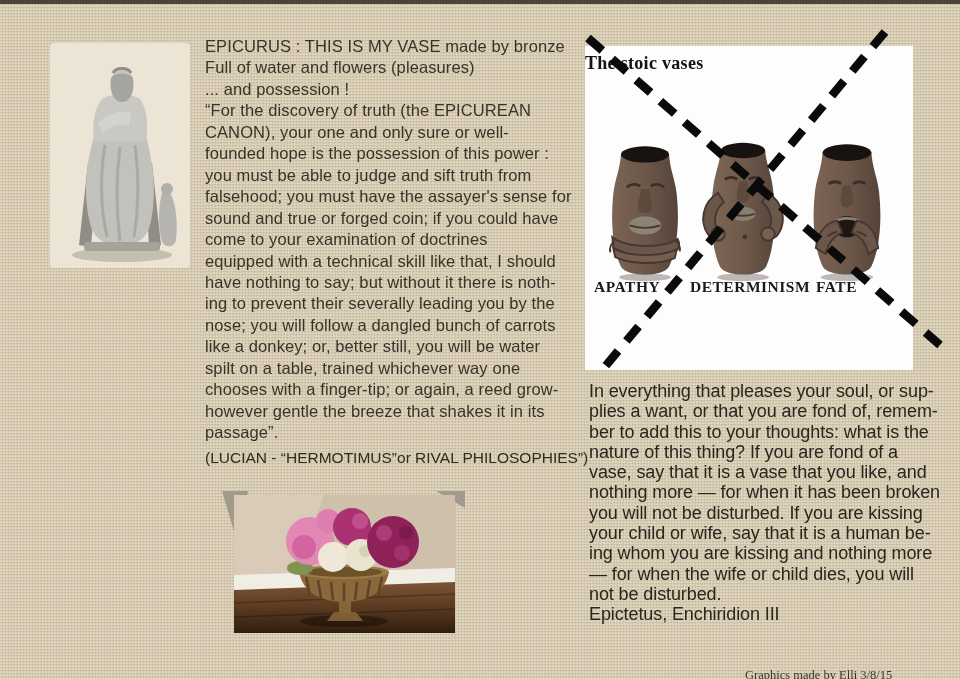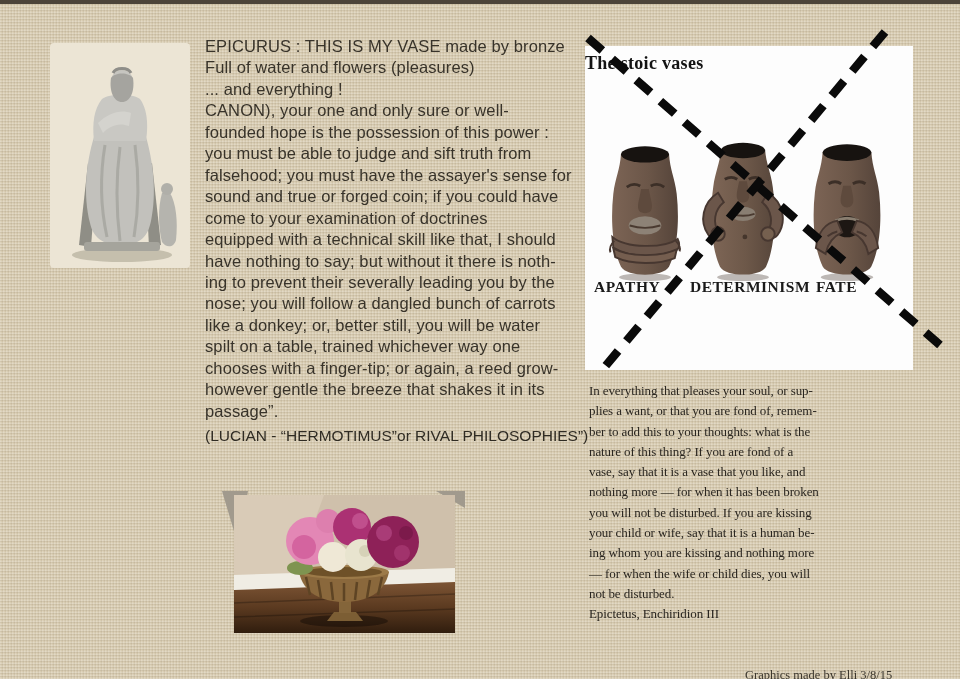--- a/index.html
+++ b/index.html
@@ -31,21 +31,21 @@
   .v2{left:110px;top:90px;}
   .v3{left:212px;top:93px;}
   .vase-label{position:absolute;top:232px;font-family:"Liberation Serif", serif;font-weight:bold;
     font-size:15.5px;color:#1a1a1a;letter-spacing:.5px;white-space:nowrap;}
   .lb1{left:9px;text-align:right;} .lb2{left:105px;text-align:center;} .lb3{left:231px;}
 
   .cross{position:absolute;left:575px;top:22px;width:380px;height:365px;pointer-events:none;}
 
   
   .epictetus{position:absolute;left:589px;top:381px;width:330px;color:#29251f;}
-  .epictetus .ln2{white-space:nowrap;font-family:Liberation Serif, serif;font-size:13px;line-height:20.3px;letter-spacing:-.1px;}
+  .epictetus .ln2{white-space:nowrap;font-family:Liberation Sans, sans-serif;font-size:18px;line-height:20.3px;letter-spacing:-.1px;}
 
   .credit{position:absolute;left:745px;top:668px;font-family:"Liberation Serif", serif;
     font-size:12.5px;color:#3a352c;white-space:nowrap;}
 
   
   .shadow-tri{position:absolute;background:#a19a8d;}
   .sh-left{left:222px;top:491px;width:26px;height:54px;clip-path:polygon(0 0,100% 0,62% 100%);}
   .sh-right{left:436px;top:491px;width:29px;height:17px;clip-path:polygon(0 0,100% 0,100% 100%);}
   .flower-photo{position:absolute;left:234px;top:495px;width:221px;height:138px;}
   .flower-photo svg{display:block;}
@@ -72,21 +72,22 @@
       <path d="M112,150 C108,164 108,184 112,199 C116,205 124,205 126,197 C128,178 126,160 120,150 Z" fill="#b5b4ae"></path>
       <circle cx="117" cy="146" r="6" fill="#b0afa9"></circle>
       <rect x="34" y="199" width="76" height="9" rx="3" fill="#a5a49c"></rect>
     </svg>
   </div>
 
   <div class="left-text">
     <div>
         <div class="ln">EPICURUS : THIS IS MY VASE made by bronze</div>
         <div class="ln">Full of water and flowers (pleasures)</div>
-        <div class="ln">... and everything  !</div>
+        <div class="ln">... and possession  !</div>
+        <div class="ln">“For the discovery of truth (the EPICUREAN</div>
         <div class="ln">CANON), your one and only sure or well-</div>
         <div class="ln">founded hope is the possession of this power :</div>
         <div class="ln">you must be able to judge and sift truth from</div>
         <div class="ln">falsehood; you must have the assayer's sense for</div>
         <div class="ln">sound and true or forged coin; if you could have</div>
         <div class="ln">come to your examination of doctrines</div>
         <div class="ln">equipped with a technical skill like that, I should</div>
         <div class="ln">have nothing to say; but without it there is noth-</div>
         <div class="ln">ing to prevent their severally leading you by the</div>
         <div class="ln">nose; you will follow a dangled bunch of carrots</div>

